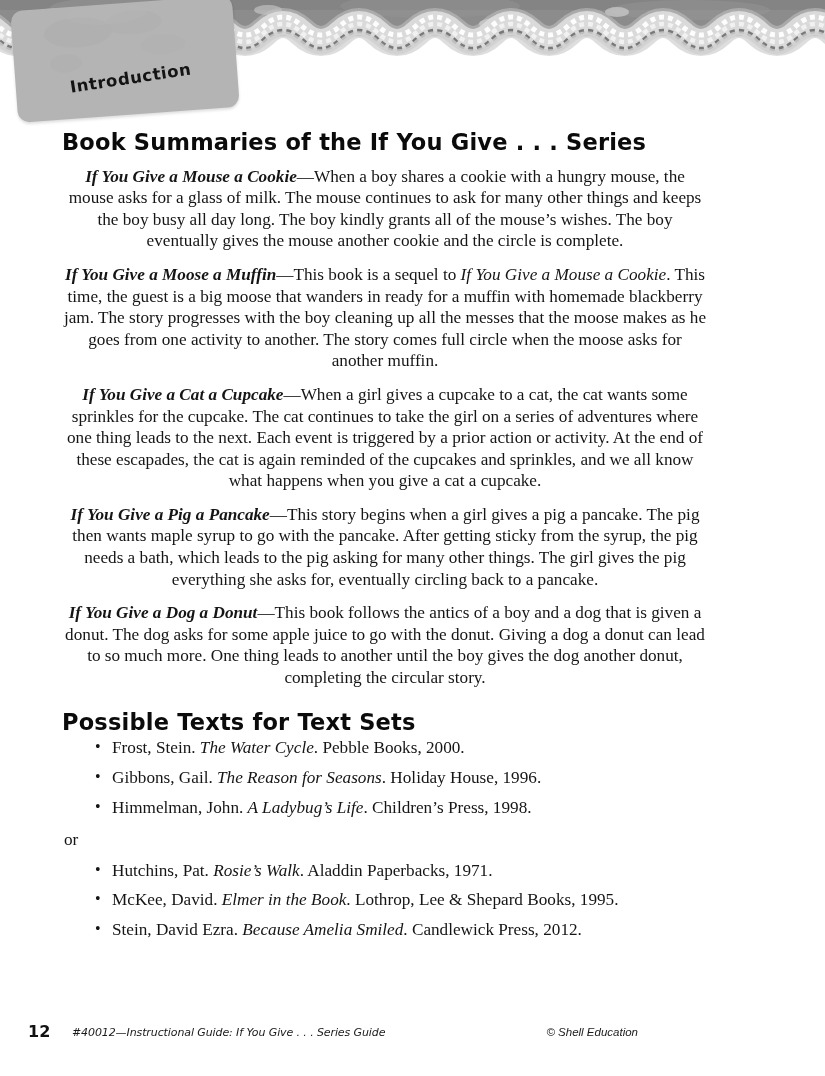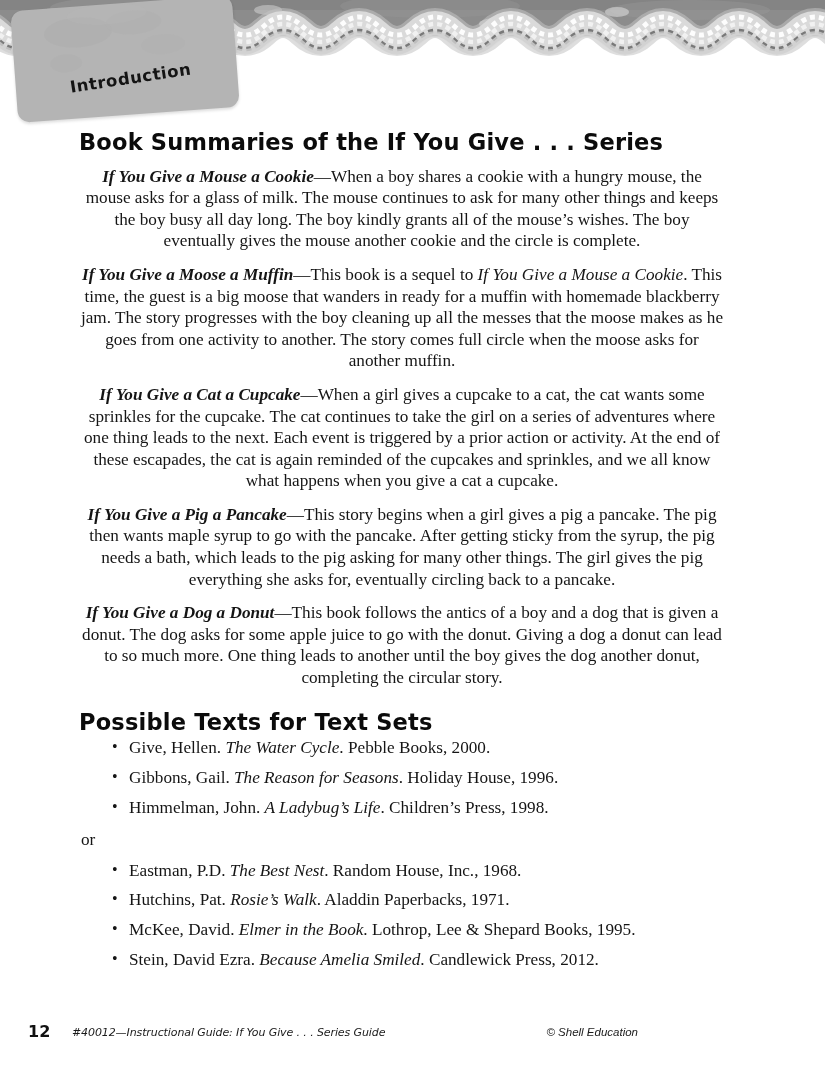--- a/index.html
+++ b/index.html
@@ -54,21 +54,21 @@
     font-size: 16.5px;
     color: #141414;
     letter-spacing: 0.6px;
     transform: rotate(-4.5deg);
     white-space: nowrap;
   }
 
   
   #content {
     position: absolute;
-    left: 79px;
+    left: 62px;
     top: 130px;
     width: 646px;
   }
 
   h1.section-heading {
     font-family: "DejaVu Sans", sans-serif;
     font-weight: bold;
     font-size: 22.5px;
     letter-spacing: 0.2px;
     color: #0b0b0b;
@@ -235,36 +235,33 @@
   </p>
 
   <p class="summary">
     <span class="bk-title">If You Give a Dog a Donut</span><span>—</span><span>This book follows the antics of a boy and a dog that is given a donut.  The dog asks for some apple juice to go with the donut.  Giving a dog a donut can lead to so much more.  One thing leads to another until the boy gives the dog another donut, completing the circular story.</span>
   </p>
 
   <h1 class="section-heading second">Possible Texts for Text Sets</h1>
 
   <ul class="text-set-list">
     <li>
-      <span>Give, Hellen. </span><span class="bk-ref">The Water Cycle</span><span>. Pebble Books, 2000.</span>
+      <span>Frost, Stein. </span><span class="bk-ref">The Water Cycle</span><span>. Pebble Books, 2000.</span>
     </li>
     <li>
       <span>Gibbons, Gail. </span><span class="bk-ref">The Reason for Seasons</span><span>. Holiday House, 1996.</span>
     </li>
     <li>
       <span>Himmelman, John. </span><span class="bk-ref">A Ladybug’s Life</span><span>. Children’s Press, 1998.</span>
     </li>
   </ul>
 
   <div class="or-divider">or</div>
 
   <ul class="text-set-list">
-    <li>
-      <span>Eastman, P.D. </span><span class="bk-ref">The Best Nest</span><span>. Random House, Inc., 1968.</span>
-    </li>
     <li>
       <span>Hutchins, Pat. </span><span class="bk-ref">Rosie’s Walk</span><span>. Aladdin Paperbacks, 1971.</span>
     </li>
     <li>
       <span>McKee, David. </span><span class="bk-ref">Elmer in the Book</span><span>. Lothrop, Lee &amp; Shepard Books, 1995.</span>
     </li>
     <li>
       <span>Stein, David Ezra. </span><span class="bk-ref">Because Amelia Smiled</span><span>. Candlewick Press, 2012.</span>
     </li>
   </ul>

